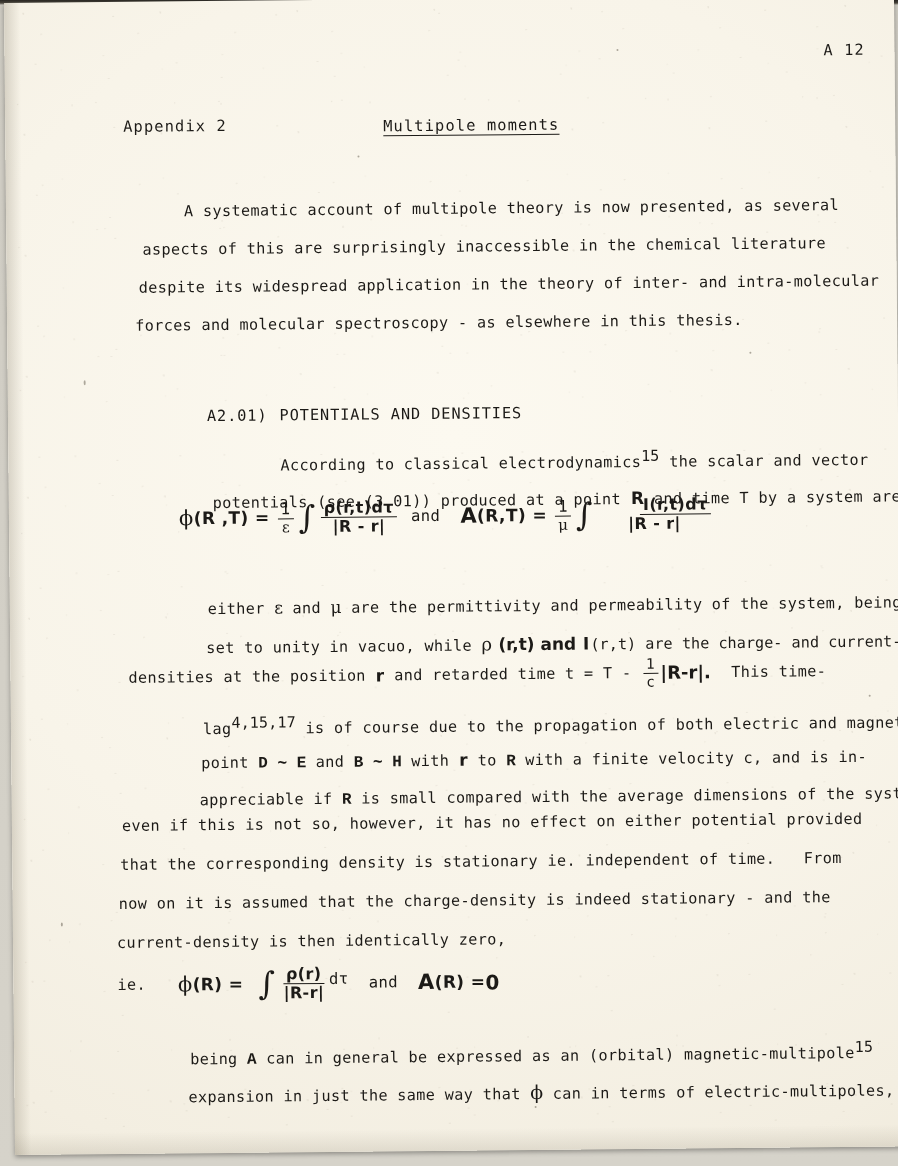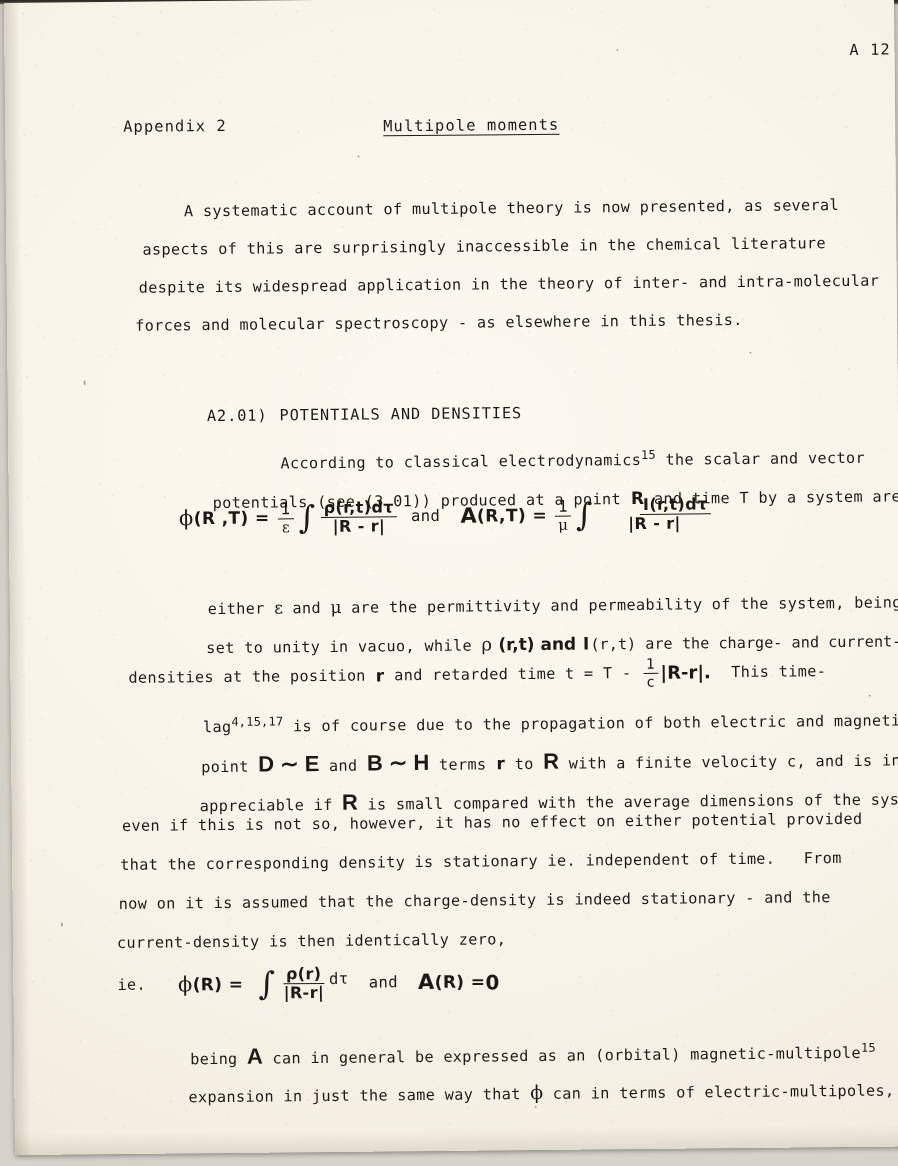--- a/index.html
+++ b/index.html
@@ -94,37 +94,37 @@
     text-decoration: underline;
     text-underline-offset: 4px;
     text-decoration-thickness: 1.4px;
   }
 
   .body-line { font-size: 15.2px; letter-spacing: .35px; }
 
   .sect { font-size: 15.3px; letter-spacing: .9px; }
 
   sup.ref {
-    font-size: 12px;
+    font-size: 15px;
     vertical-align: super;
     letter-spacing: .2px;
   }
 
   
   .vec {
     font-family: "DejaVu Sans", "Liberation Sans", sans-serif;
     font-weight: 700;
     font-size: 17px;
     letter-spacing: 0;
     padding: 0 .5px;
   }
   .vecb {
-    font-family: Liberation Sans, sans-serif;
+    font-family: Liberation Mono, monospace;
     font-weight: 700;
-    font-size: 22px;
+    font-size: 16px;
     letter-spacing: 0;
   }
   .gk {
     font-family: "DejaVu Serif", "Liberation Serif", serif;
     font-size: 17px;
     letter-spacing: 0;
   }
 
   
   .eq {
@@ -186,21 +186,21 @@
 
 <div id="scan">
   <div id="bed-shadow"></div>
 
   <div id="page">
     <div id="grain"></div>
     <div id="edge-shade"></div>
 
     <div class="sheet">
 
-      <div class="line folio" style="left:845px; top:48px;">A 12</div>
+      <div class="line folio" style="left:819px; top:48px;">A 12</div>
 
       <div class="line hdr" style="left:118px; top:118px;">Appendix 2</div>
       <div class="line hdr underline-title" style="left:378px; top:120px;">Multipole moments</div>
 
       <div class="line body-line" style="left:178px; top:203px;">A systematic account of multipole theory is now presented, as several</div>
       <div class="line body-line" style="left:136px; top:241px;">aspects of this are surprisingly inaccessible in the chemical literature</div>
       <div class="line body-line" style="left:132px; top:279px;">despite its widespread application in the theory of inter- and intra-molecular</div>
       <div class="line body-line" style="left:128px; top:317px;">forces and molecular spectroscopy - as elsewhere in this thesis.</div>
 
       <div class="line sect" style="left:118px; top:393px;">
@@ -255,21 +255,21 @@
         <span class="frac small">
           <span class="num" style="border-bottom:1.2px solid #1c1a17;">1</span>
           <span class="den">c</span>
         </span>
         <span class="vec" style="font-size:18px;">|R-r|.</span><span class="sp3"></span><span>This time-</span>
       </div>
       <div class="line body-line" style="left:116px; top:700px;">
         <span>lag</span><sup class="ref">4,15,17</sup><span> is of course due to the propagation of both electric and magnetic</span>
       </div>
       <div class="line body-line" style="left:114px; top:738px;">
-        <span>point </span><span class="vecb">D ∼ E</span><span> and </span><span class="vecb">B ∼ H</span><span> terms </span><span class="vec">r</span><span> to </span><span class="vecb">R</span><span> with a finite velocity c, and is in-</span>
+        <span>point </span><span class="vecb">D ∼ E</span><span> and </span><span class="vecb">B ∼ H</span><span> with </span><span class="vec">r</span><span> to </span><span class="vecb">R</span><span> with a finite velocity c, and is in-</span>
       </div>
       <div class="line body-line" style="left:112px; top:777px;">
         <span>appreciable if </span><span class="vecb">R</span><span> is small compared with the average dimensions of the system;</span>
       </div>
       <div class="line body-line" style="left:110px; top:817px;">even if this is not so, however, it has no effect on either potential provided</div>
       <div class="line body-line" style="left:108px; top:856px;">that the corresponding density is stationary ie. independent of time.   From</div>
       <div class="line body-line" style="left:106px; top:895px;">now on it is assumed that the charge-density is indeed stationary - and the</div>
       <div class="line body-line" style="left:104px; top:934px;">current-density is then identically zero,</div>
 
       <div class="eq" style="left:104px; top:966px;">

